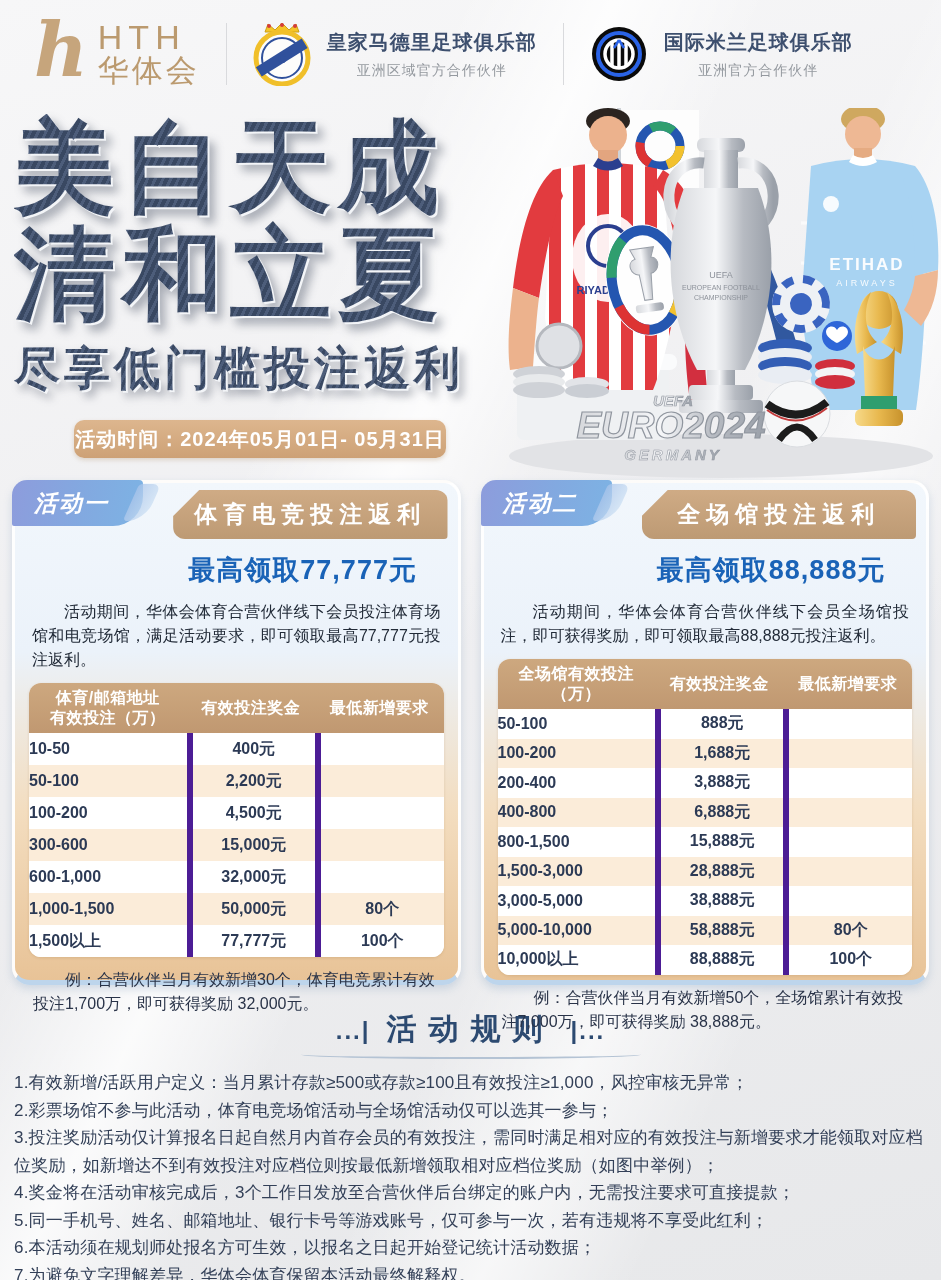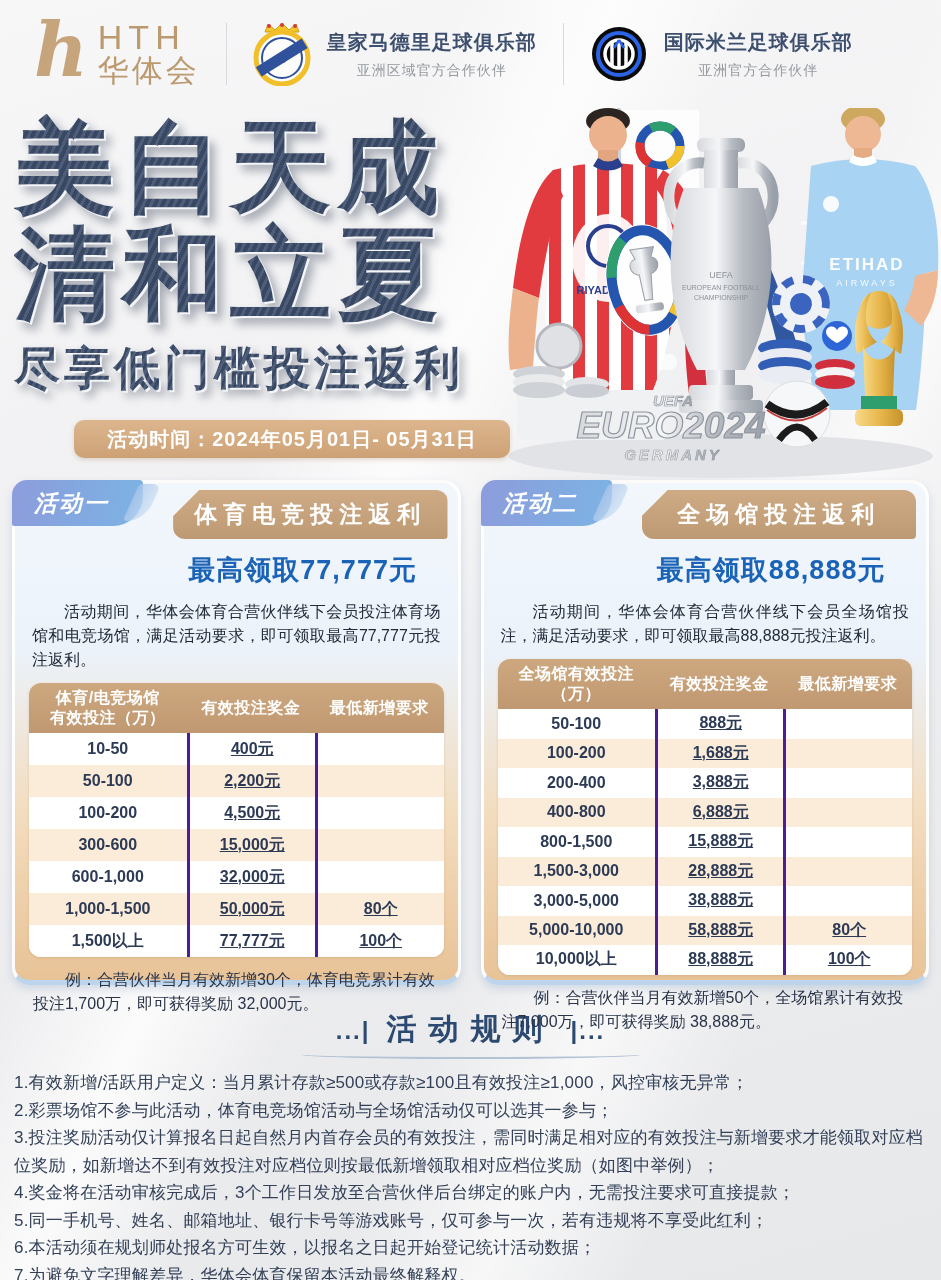--- a/index.html
+++ b/index.html
@@ -37,21 +37,21 @@
     filter:drop-shadow(2px 2px 0 #f3f5f8) drop-shadow(5px 6px 5px rgba(45,55,75,.38));
   }
   .sub-line {
     margin-top:10px; font-size:46px; font-weight:900; letter-spacing:4px; white-space:nowrap;
     background:repeating-linear-gradient(115deg,#4d5d7a 0 3px,#394862 3px 6px);
     -webkit-background-clip:text; background-clip:text;
     color:#3e4d68; -webkit-text-fill-color:transparent;
     filter:drop-shadow(2px 2px 0 #f3f5f8) drop-shadow(4px 5px 4px rgba(45,55,75,.35));
   }
   .time-banner {
-    margin:20px 0 0 60px; width:436px; height:38px; line-height:38px; text-align:center;
+    margin:20px 0 0 60px; width:372px; height:38px; line-height:38px; text-align:center;
     border-radius:10px; color:#fff; font-size:20px; font-weight:700; letter-spacing:1px;
     background:linear-gradient(180deg,#ddb68e 0%,#cda176 100%);
     box-shadow:0 2px 4px rgba(160,120,70,.25);
   }
   .hero-art { position:absolute; right:0; top:0; width:440px; height:370px; z-index:1; }
   
   .cards { display:flex; gap:20px; padding:0 12px; margin-top:2px; }
   .card {
     position:relative; flex:1; height:505px; border-radius:18px;
     background:linear-gradient(180deg,#f2f7fc 0%,#ebf2fa 34%,#f3ddbf 66%,#e8c397 100%);
@@ -78,25 +78,25 @@
   }
   .max-line { margin-top:13px; padding-left:30%; text-align:center; font-size:27px; font-weight:900;
               letter-spacing:1px; color:#1a63b7; white-space:nowrap; }
   .desc { margin:12px 17px 0; font-size:16px; line-height:1.5; color:#222b38; text-indent:2em; text-align:justify; }
   .tbl { margin:11px 14px 0; border-radius:12px; overflow:hidden; background:#fff;
          box-shadow:0 1px 3px rgba(150,110,60,.2); }
   .t-head { display:flex; align-items:center; min-height:46px; padding:5px 0; text-align:center;
             background:linear-gradient(180deg,#cda87f,#c09871); color:#fff; font-weight:700; font-size:16px; }
   .th { white-space:pre-line; line-height:1.25; letter-spacing:.5px; }
   .c0 { width:38%; } .c1 { width:31%; } .c2 { width:31%; }
-  .t-body .t-row { display:flex; align-items:center; min-height:32px; text-align:center;
+  .t-body .t-row { display:flex; align-items:center; min-height:32px; 
                    font-size:16px; font-weight:700; color:#2c3a55; background:#fff; }
   .t-body .t-row:nth-child(even) { background:#fbecd9; }
-  .t-body .c1, .t-body .c2 { border-left:3px solid #4c1d95; align-self:stretch;
-                             display:flex; align-items:center; justify-content:center;text-decoration:underline; }
+  .t-body .c1, .t-body .c2 { border-left:6px solid #4c1d95; align-self:stretch;
+                             display:flex; align-items:center; justify-content:center; }
   .card-b .t-body .t-row { min-height:29.5px; }
   .example { margin:11px 18px 0; font-size:16px; line-height:1.5; color:#293348; text-indent:2em; }
   
   .rules { margin-top:24px; padding:0 14px; }
   .rules-head { display:flex; justify-content:center; align-items:baseline; gap:16px; color:#2c4a71; }
   .rules-deco { font-size:24px; font-weight:900; letter-spacing:2px; }
   .rules-title { font-size:30px; font-weight:900; letter-spacing:12px; }
   .rules-arc { width:340px; height:9px; margin:0 auto 10px; border-bottom:2px solid #b4c3d4;
                border-radius:0 0 100% 100% / 0 0 100% 100%; }
   .rule-item { font-size:17px; color:#334058; line-height:1.62; font-weight:500; letter-spacing:.2px; }
@@ -292,21 +292,21 @@
 
 <section class="cards">
 
   <div class="card card-a">
     <div class="badge">活动一</div>
     <div class="banner">体育电竞投注返利</div>
     <div class="max-line">最高领取77,777元</div>
     <p class="desc">活动期间，华体会体育合营伙伴线下会员投注体育场馆和电竞场馆，满足活动要求，即可领取最高77,777元投注返利。</p>
     <div class="tbl">
       <div class="t-head">
-        <div class="th c0">体育/电竞场馆
+        <div class="th c0">体育/邮箱地址
 有效投注（万）</div>
         <div class="th c1">有效投注奖金</div>
         <div class="th c2">最低新增要求</div>
       </div>
       <div class="t-body">
           <div class="t-row">
             <div class="t-cell c0">10-50</div>
             <div class="t-cell c1">400元</div>
             <div class="t-cell c2"></div>
           </div>
@@ -342,21 +342,21 @@
           </div>
         </div>
     </div>
     <p class="example">例：合营伙伴当月有效新增30个，体育电竞累计有效投注1,700万，即可获得奖励 32,000元。</p>
   </div>
 
   <div class="card card-b">
     <div class="badge">活动二</div>
     <div class="banner">全场馆投注返利</div>
     <div class="max-line">最高领取88,888元</div>
-    <p class="desc">活动期间，华体会体育合营伙伴线下会员全场馆投注，满足活动要求，即可领取最高88,888元投注返利。</p>
+    <p class="desc">活动期间，华体会体育合营伙伴线下会员全场馆投注，即可获得奖励，即可领取最高88,888元投注返利。</p>
     <div class="tbl">
       <div class="t-head">
         <div class="th c0">全场馆有效投注（万）</div>
         <div class="th c1">有效投注奖金</div>
         <div class="th c2">最低新增要求</div>
       </div>
       <div class="t-body">
           <div class="t-row">
             <div class="t-cell c0">50-100</div>
             <div class="t-cell c1">888元</div>

